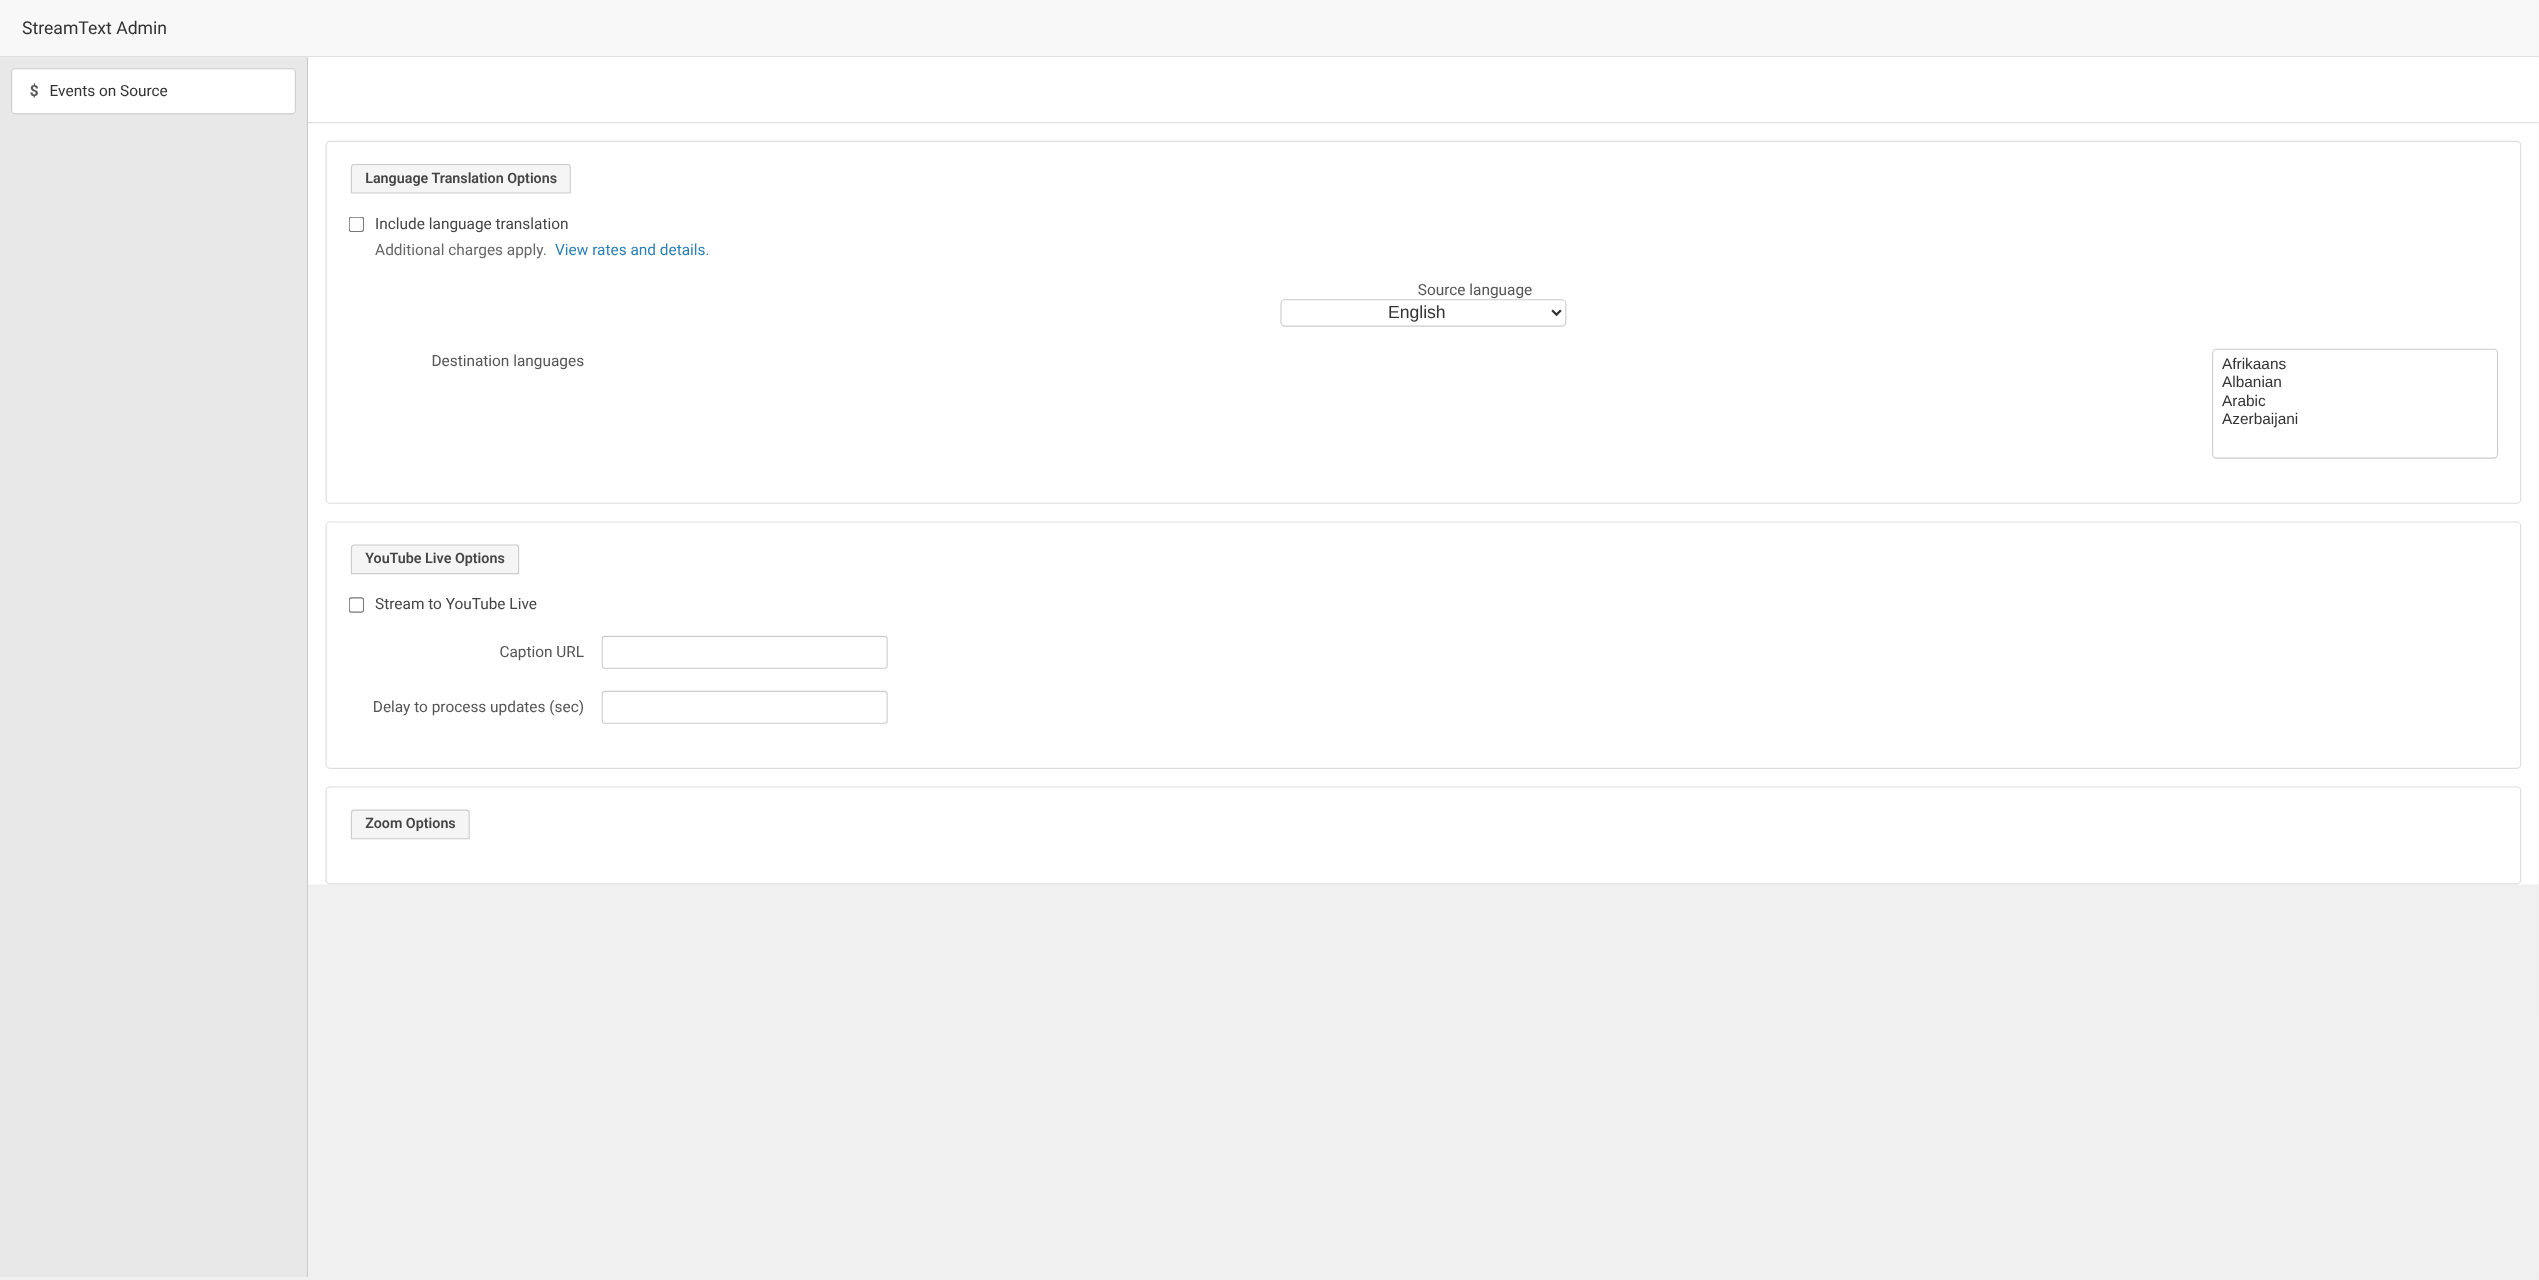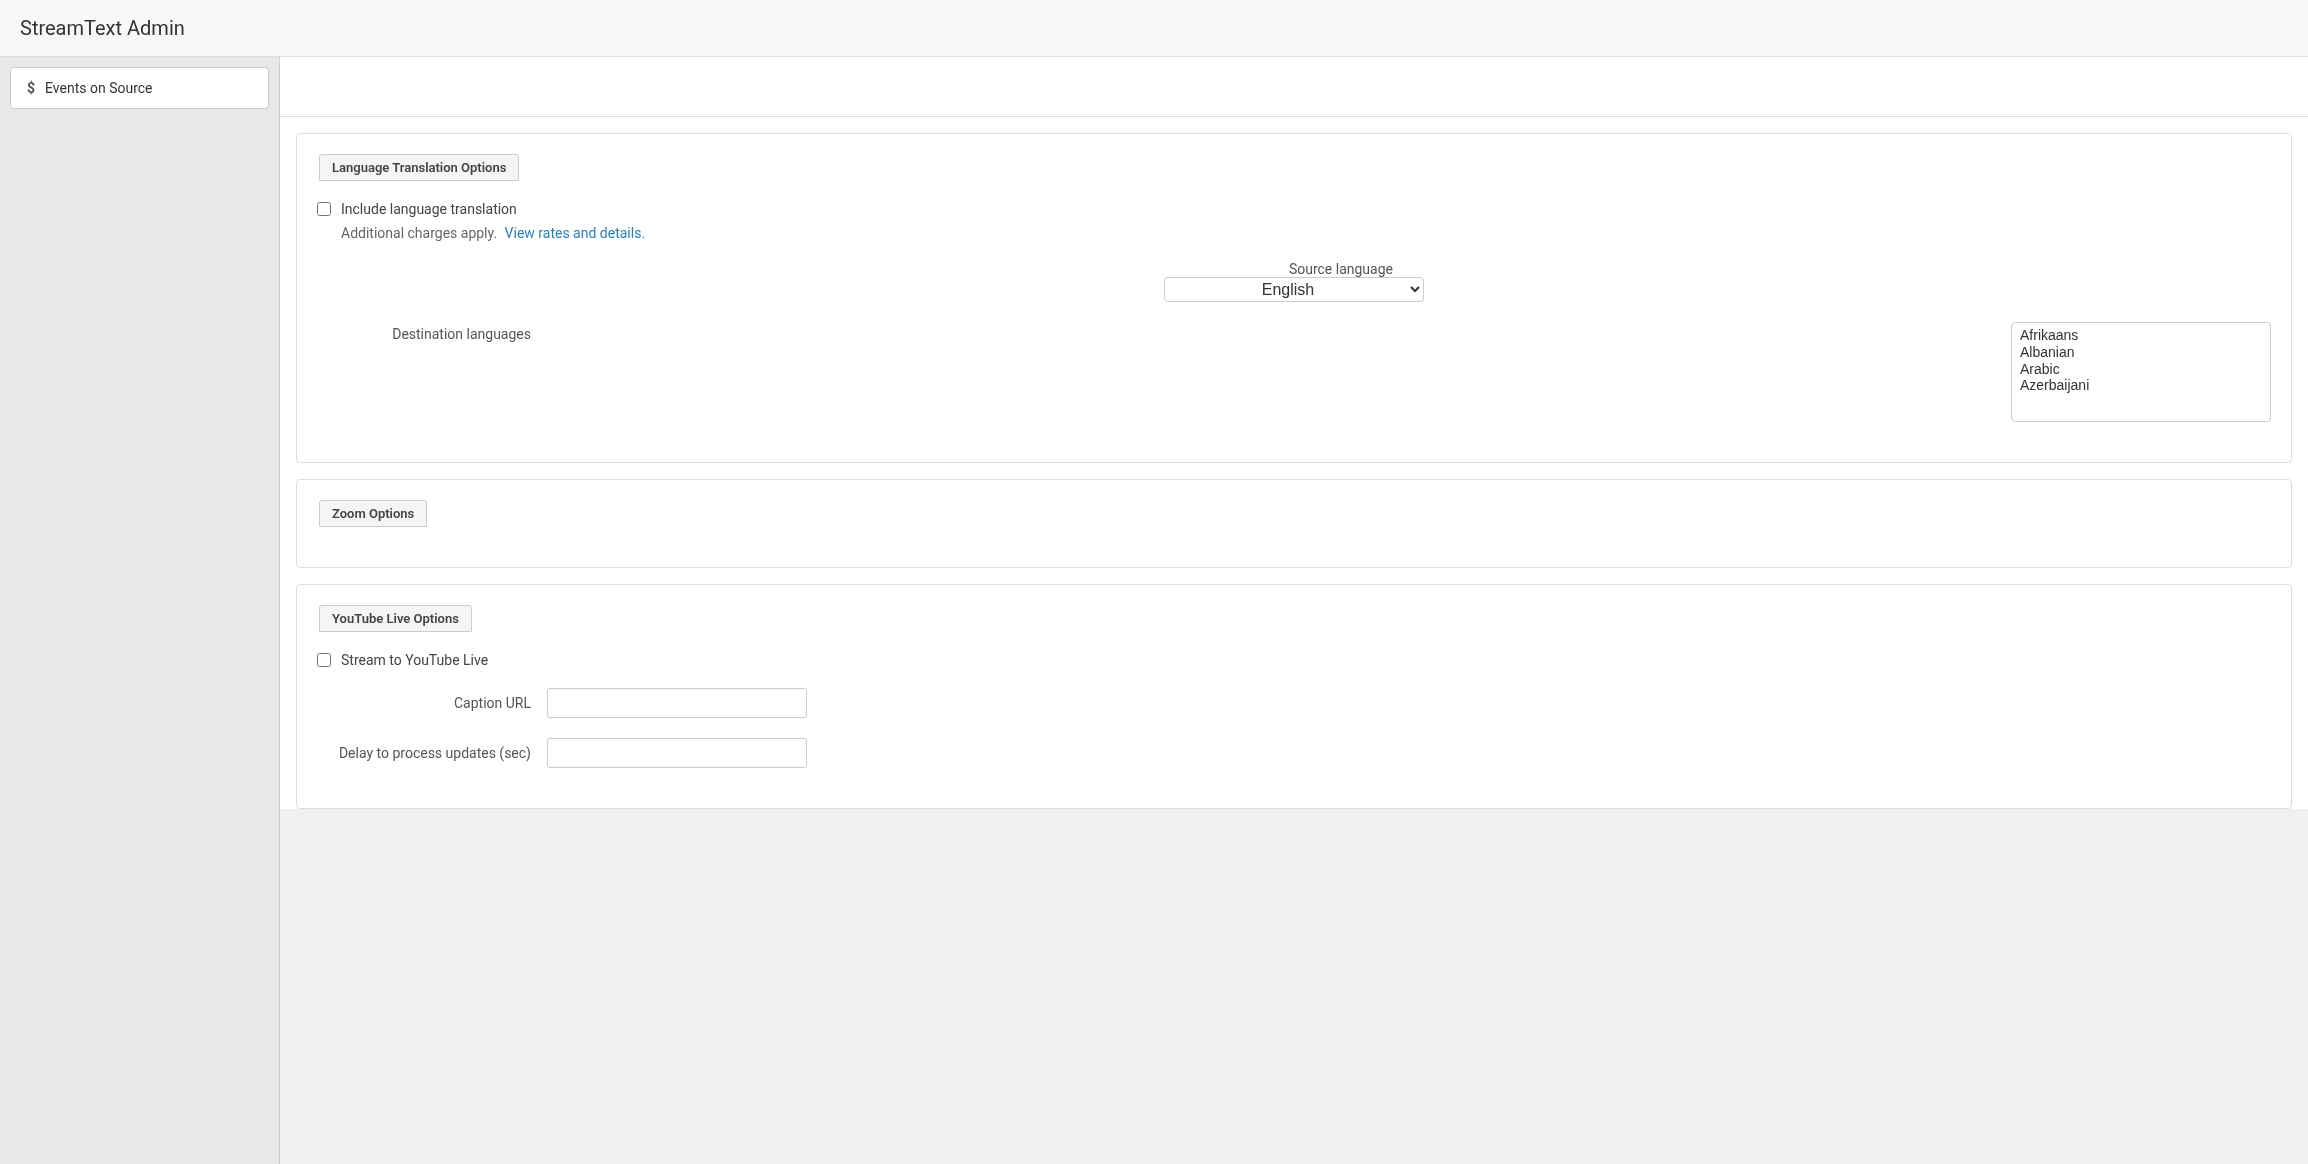--- a/index.html
+++ b/index.html
@@ -9,21 +9,21 @@
     }
 
     body {
       font-family: -apple-system, BlinkMacSystemFont, "Segoe UI", Roboto, Helvetica, Arial, sans-serif;
       font-size: 14px;
       background: #f0f0f0;
       color: #333;
     }
 
     .app-title {
-      font-size: 20px;
+      font-size: 16px;
       font-weight: 400;
       padding: 16px 20px;
       background: #f8f8f8;
       border-bottom: 1px solid #ddd;
       color: #333;
     }
 
     .layout {
       display: flex;
       height: calc(100vh - 55px);
@@ -227,27 +227,20 @@
                   <option>Arabic</option>
                   <option>Azerbaijani</option>
                 </select>
             </div>
           </div>
         </div>
       </div>
 
       <div style="margin: 16px; border: 1px solid #ddd; border-radius: 4px; background: #fff;">
         <div style="margin: 10px 0 0 10px; display: inline-block;">
-          <span class="fieldset-title">Zoom Options</span>
-        </div>
-        <div style="padding: 20px; min-height: 40px;"></div>
-      </div>
-
-      <div style="margin: 16px; border: 1px solid #ddd; border-radius: 4px; background: #fff;">
-        <div style="margin: 10px 0 0 10px; display: inline-block;">
           <span class="fieldset-title">YouTube Live Options</span>
         </div>
         <div style="padding: 20px;">
 
           <div style="display: flex; align-items: center; margin-bottom: 20px;">
             <input type="checkbox" id="stream-youtube" style="margin-right: 10px; width: 14px; height: 14px;">
             <label for="stream-youtube" style="font-size: 14px; color: #444;">Stream to YouTube Live</label>
           </div>
 
           <div style="display: flex; align-items: center; margin-bottom: 20px;">
@@ -255,15 +248,22 @@
             <input type="text" class="text-input" style="">
           </div>
 
           <div style="display: flex; align-items: center; margin-bottom: 20px;">
             <label style="width: 230px; text-align: right; padding-right: 16px; font-size: 14px; color: #555; line-height: 1.3;">Delay to process updates (sec)</label>
             <input type="number" class="number-input" style="">
           </div>
         </div>
       </div>
 
+      <div style="margin: 16px; border: 1px solid #ddd; border-radius: 4px; background: #fff;">
+        <div style="margin: 10px 0 0 10px; display: inline-block;">
+          <span class="fieldset-title">Zoom Options</span>
+        </div>
+        <div style="padding: 20px; min-height: 40px;"></div>
+      </div>
+
     </div>
   </main>
 </div>
 
 </body></html>

